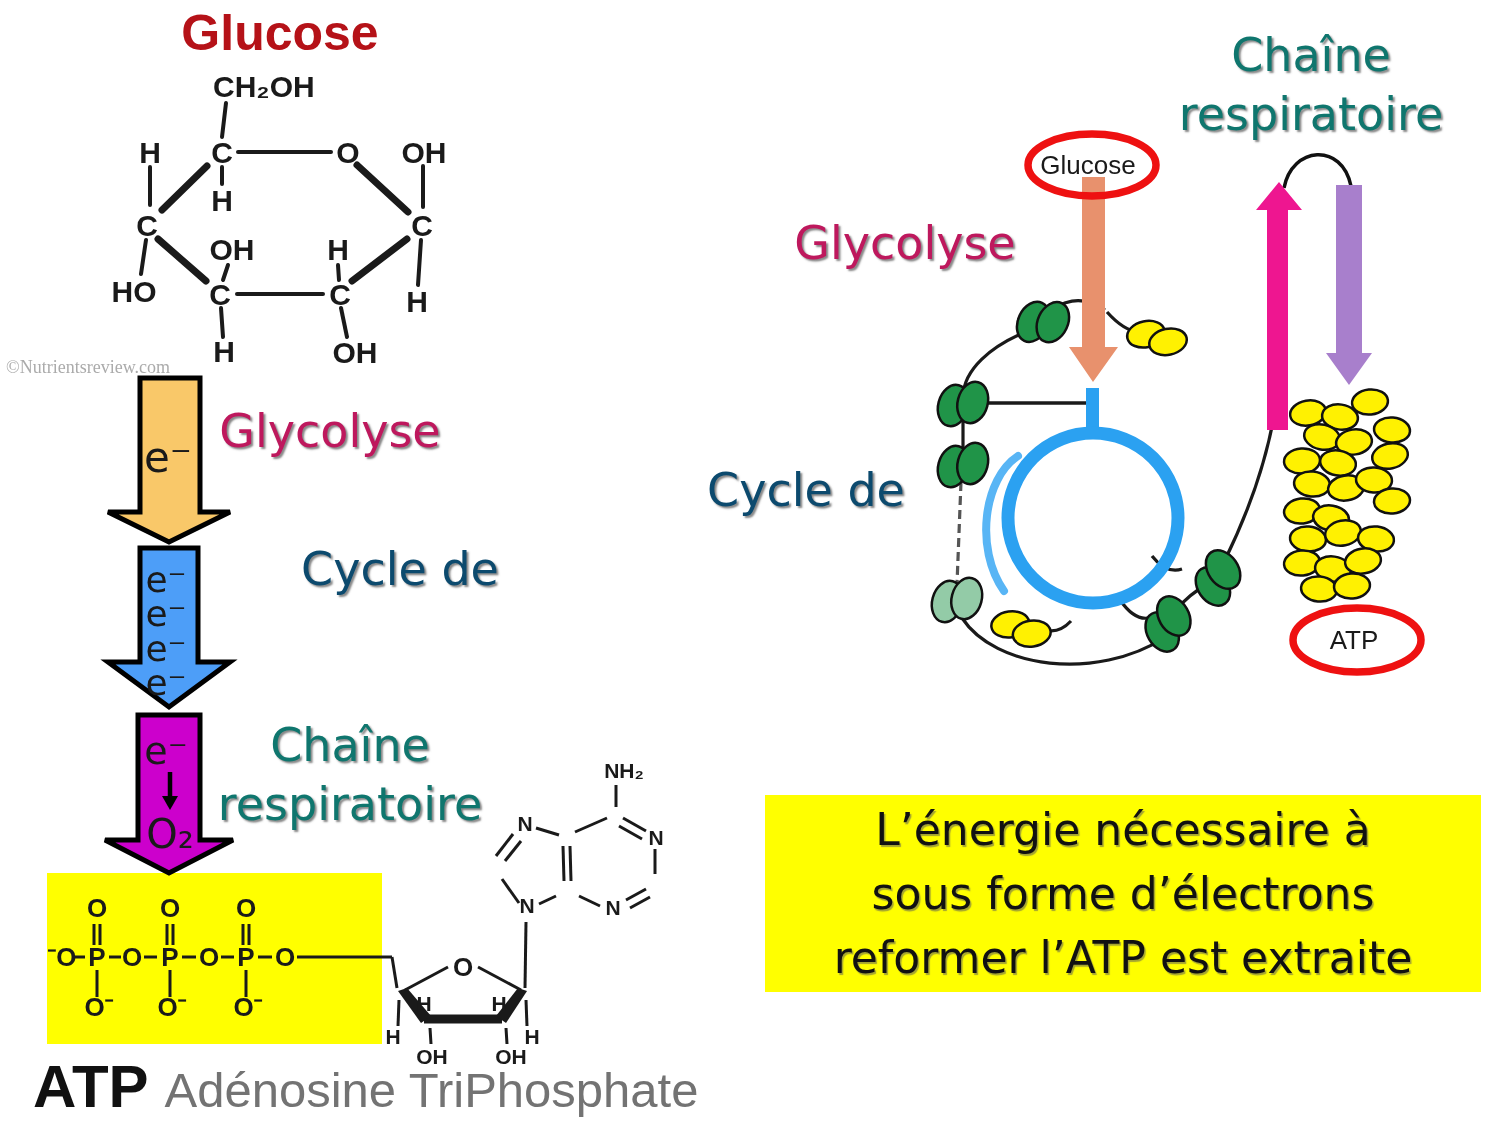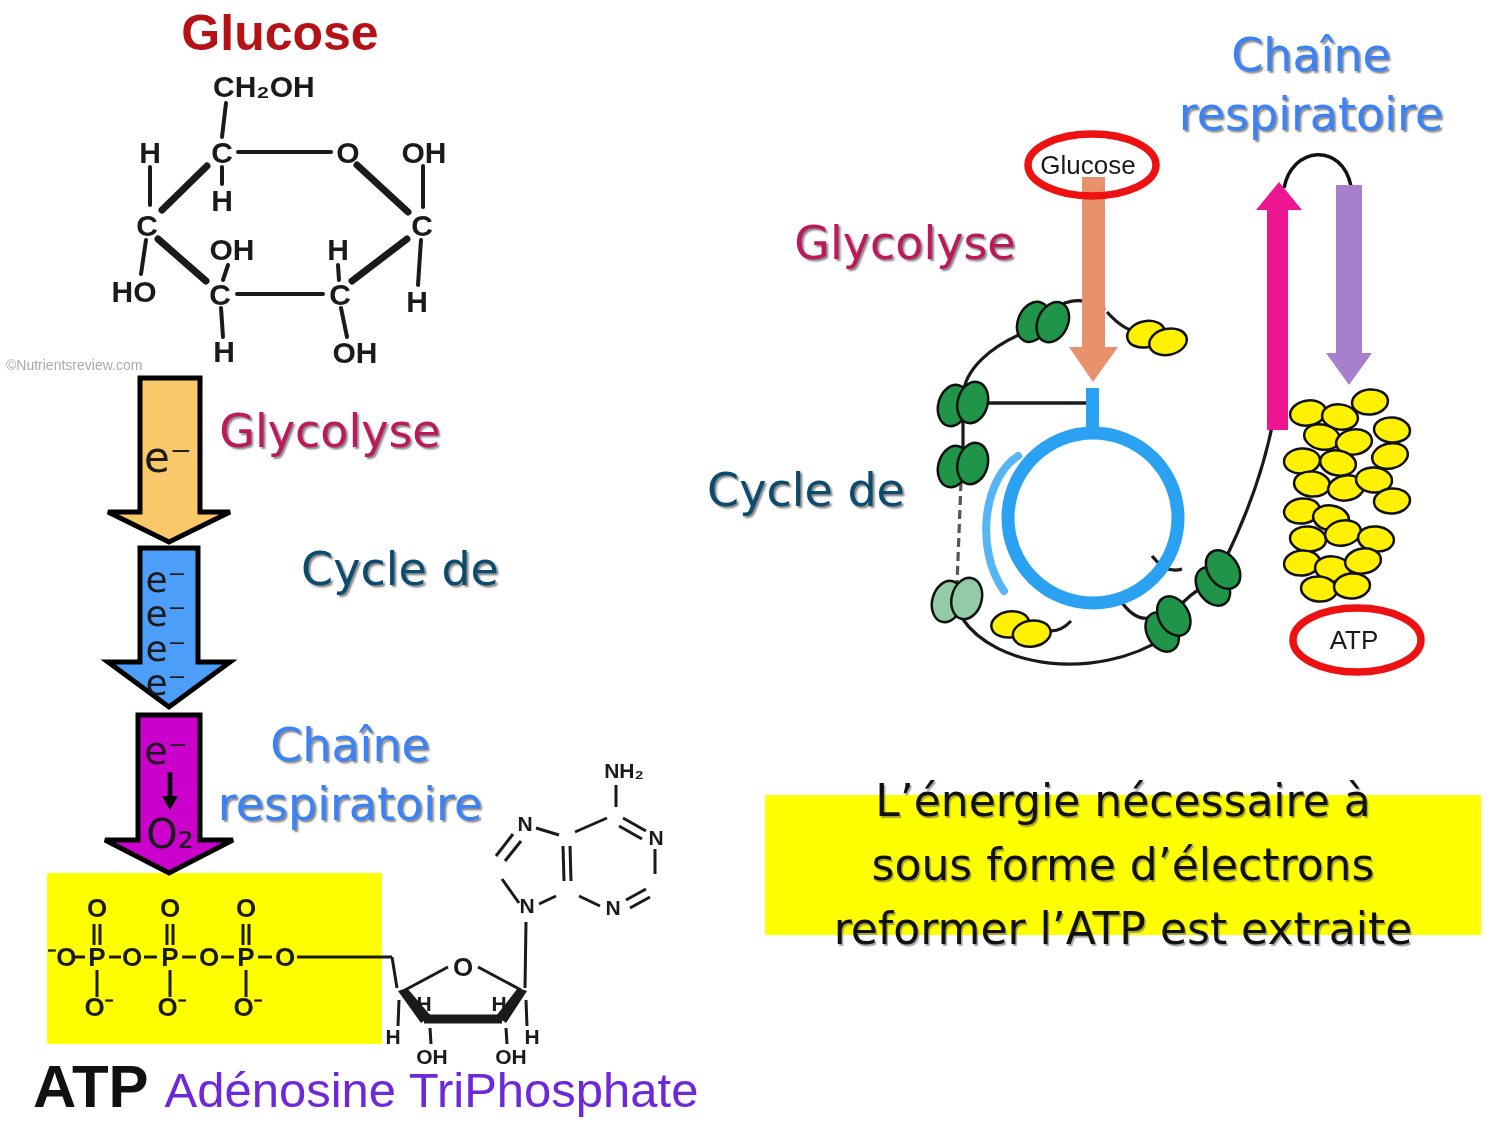--- a/index.html
+++ b/index.html
@@ -4,31 +4,31 @@
 <style>
   html,body{margin:0;padding:0;background:#fff;}
   #page{position:relative;width:1500px;height:1125px;background:#fff;overflow:hidden;
         font-family:"DejaVu Sans",sans-serif;}
   #art{position:absolute;left:0;top:0;width:1500px;height:1125px;}
   .lbl{position:absolute;text-align:center;white-space:nowrap;
        text-shadow:2px 2px 2px rgba(95,95,95,.75);}
   .title{font-family:"Liberation Sans",sans-serif;font-weight:600;text-shadow:none;}
   .salmon{color:#be185d;}
   .blue{color:#0c4a6e;}
-  .magenta{color:#3b82f6;}
-  .wm{position:absolute;color:#ABABAB;font-size:14px;text-shadow:none;
-      font-family:Liberation Sans, sans-serif;}
-  .infobox{position:absolute;left:765px;top:795px;width:716px;height:140px;
+  .magenta{color:#0f766e;}
+  .wm{position:absolute;color:#ABABAB;font-size:18px;text-shadow:none;
+      font-family:Liberation Serif, serif;}
+  .infobox{position:absolute;left:765px;top:795px;width:716px;height:197px;
            background:#FFFF00;display:flex;align-items:center;justify-content:center;}
   .infobox .txt{font-size:44px;line-height:64px;color:#111;text-align:center;
                 text-shadow:1.5px 1.5px 1px rgba(90,90,90,.55);}
   .atpcap{position:absolute;left:33px;top:1052px;display:flex;align-items:baseline;gap:16px;
           font-family:"Liberation Sans",sans-serif;}
   .atpcap .abbr{font-size:60px;font-weight:bold;color:#111;}
-  .atpcap .full{font-size:49px;color:#6d28d9;}
+  .atpcap .full{font-size:49px;color:#737373;}
   svg text{font-family:"Liberation Sans",sans-serif;fill:#1a1a1a;}
   .atom{font-size:30px;font-weight:600;}
   .small-atom{font-size:21px;font-weight:600;}
   .phos{font-size:26px;font-weight:600;}
   .etext{font-family:"DejaVu Sans",sans-serif;}
 </style>
 </head>
 <body>
 
 <div id="page">

